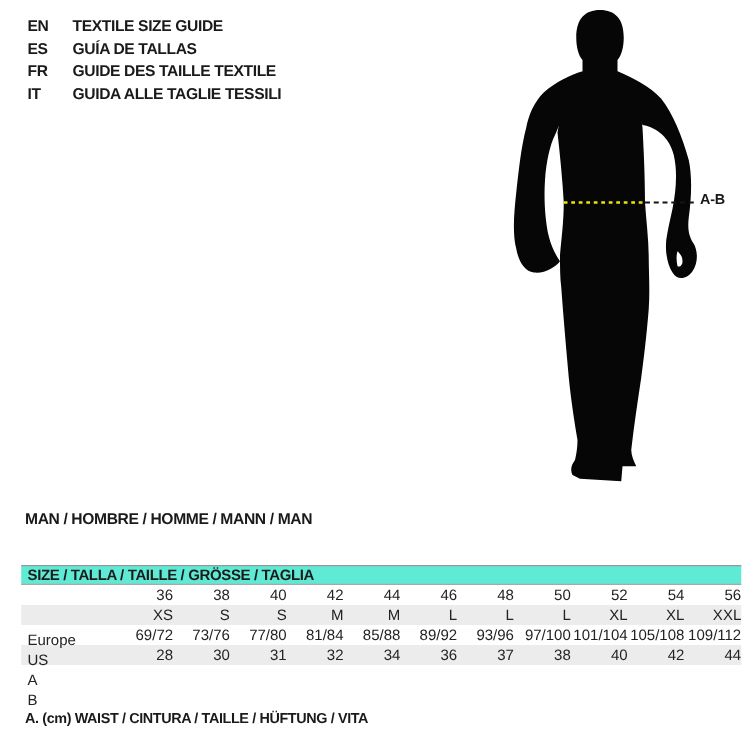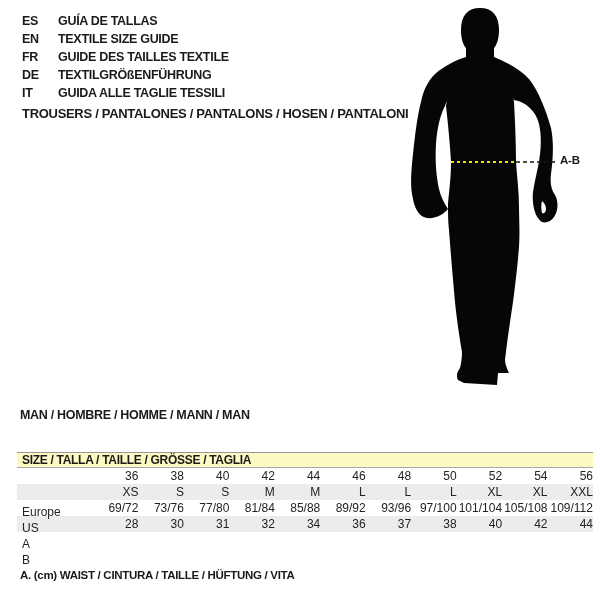--- a/index.html
+++ b/index.html
@@ -30,42 +30,37 @@
   .footnotes{position:absolute;left:20px;top:553px;}
   .footnote{height:17px;line-height:17px;font-weight:700;font-size:11.5px;letter-spacing:-0.3px;margin-top:14px;}
 </style>
 </head>
 <body>
 
 <div id="canvas">
 
   <div class="lang-block">
     <div class="lang-row">
+      <span class="lang-code">EN</span>
+      <span class="lang-label">TEXTILE SIZE GUIDE</span>
+    </div>
+    <div class="lang-row">
       <span class="lang-code">ES</span>
       <span class="lang-label">GUÍA DE TALLAS</span>
     </div>
     <div class="lang-row">
-      <span class="lang-code">EN</span>
-      <span class="lang-label">TEXTILE SIZE GUIDE</span>
-    </div>
-    <div class="lang-row">
       <span class="lang-code">FR</span>
-      <span class="lang-label">GUIDE DES TAILLES TEXTILE</span>
-    </div>
-    <div class="lang-row">
-      <span class="lang-code">DE</span>
-      <span class="lang-label">TEXTILGRÖßENFÜHRUNG</span>
+      <span class="lang-label">GUIDE DES TAILLE TEXTILE</span>
     </div>
     <div class="lang-row">
       <span class="lang-code">IT</span>
       <span class="lang-label">GUIDA ALLE TAGLIE TESSILI</span>
     </div>
   </div>
 
-  <div class="category">TROUSERS / PANTALONES / PANTALONS / HOSEN / PANTALONI</div>
 
   <svg class="figure-svg" width="170" height="390" viewBox="0 0 170 390">
 
     <path d="M66,55
          C56,68 49,85 46,104
          C48,122 50,142 51,160
          C51,176 49,190 48,202
          C48,212 48,220 49,228
          C51,255 53,278 55,300
          C57,320 60,338 62,350
@@ -114,21 +109,21 @@
     <path fill="#ffffff" d="M142,199 C144,201 146,203 146,207 C146,210 144,212 142,211 C141,207 141,202 142,199 Z"></path>
 
     <line x1="51" y1="160" x2="116" y2="160" stroke-width="2" stroke-dasharray="3 3" stroke="#efe400"></line>
     <line x1="116" y1="160" x2="158" y2="160" stroke-width="1.6" stroke-dasharray="4 3" stroke="#141414"></line>
   </svg>
   <span class="measure-label">A-B</span>
 
   <div class="man-line">MAN / HOMBRE / HOMME / MANN / MAN</div>
 
   <div class="size-table">
-    <div class="table-header" id="tbl-head" style="background: #fef9c3;">SIZE / TALLA / TAILLE / GRÖSSE / TAGLIA</div>
+    <div class="table-header" id="tbl-head" style="background: #5eead4;">SIZE / TALLA / TAILLE / GRÖSSE / TAGLIA</div>
 
     <div class="t-row">
       <span class="t-label">Europe</span>
       <span class="t-cell">36</span>
       <span class="t-cell">38</span>
       <span class="t-cell">40</span>
       <span class="t-cell">42</span>
       <span class="t-cell">44</span>
       <span class="t-cell">46</span>
       <span class="t-cell">48</span>

